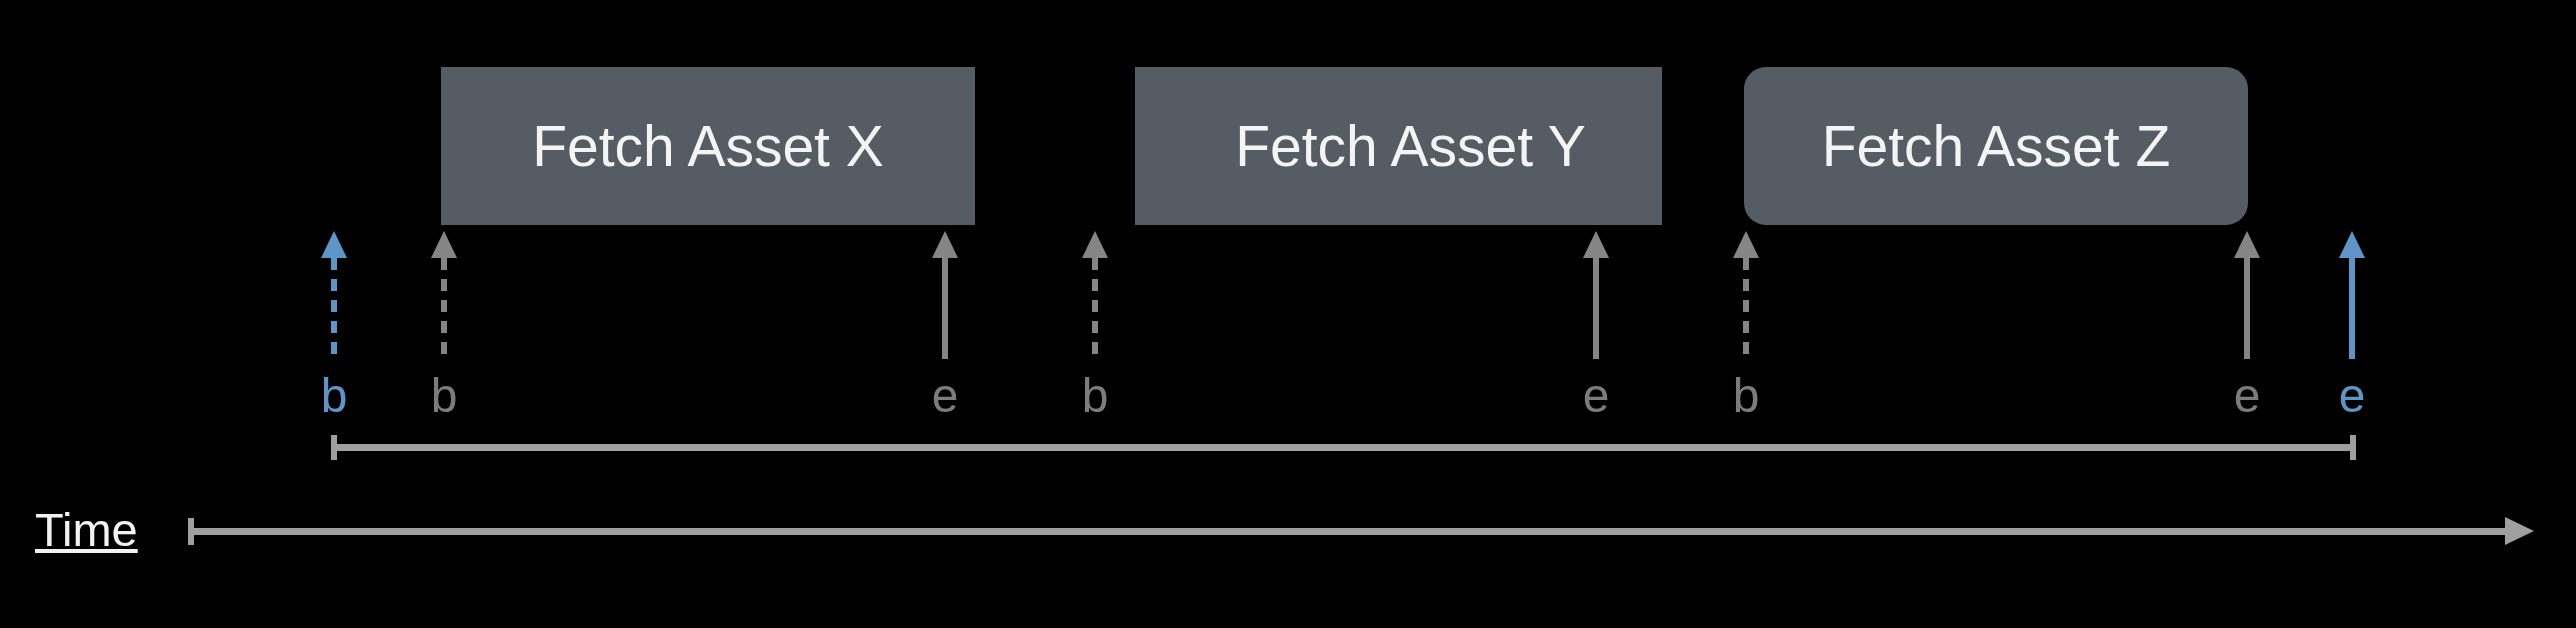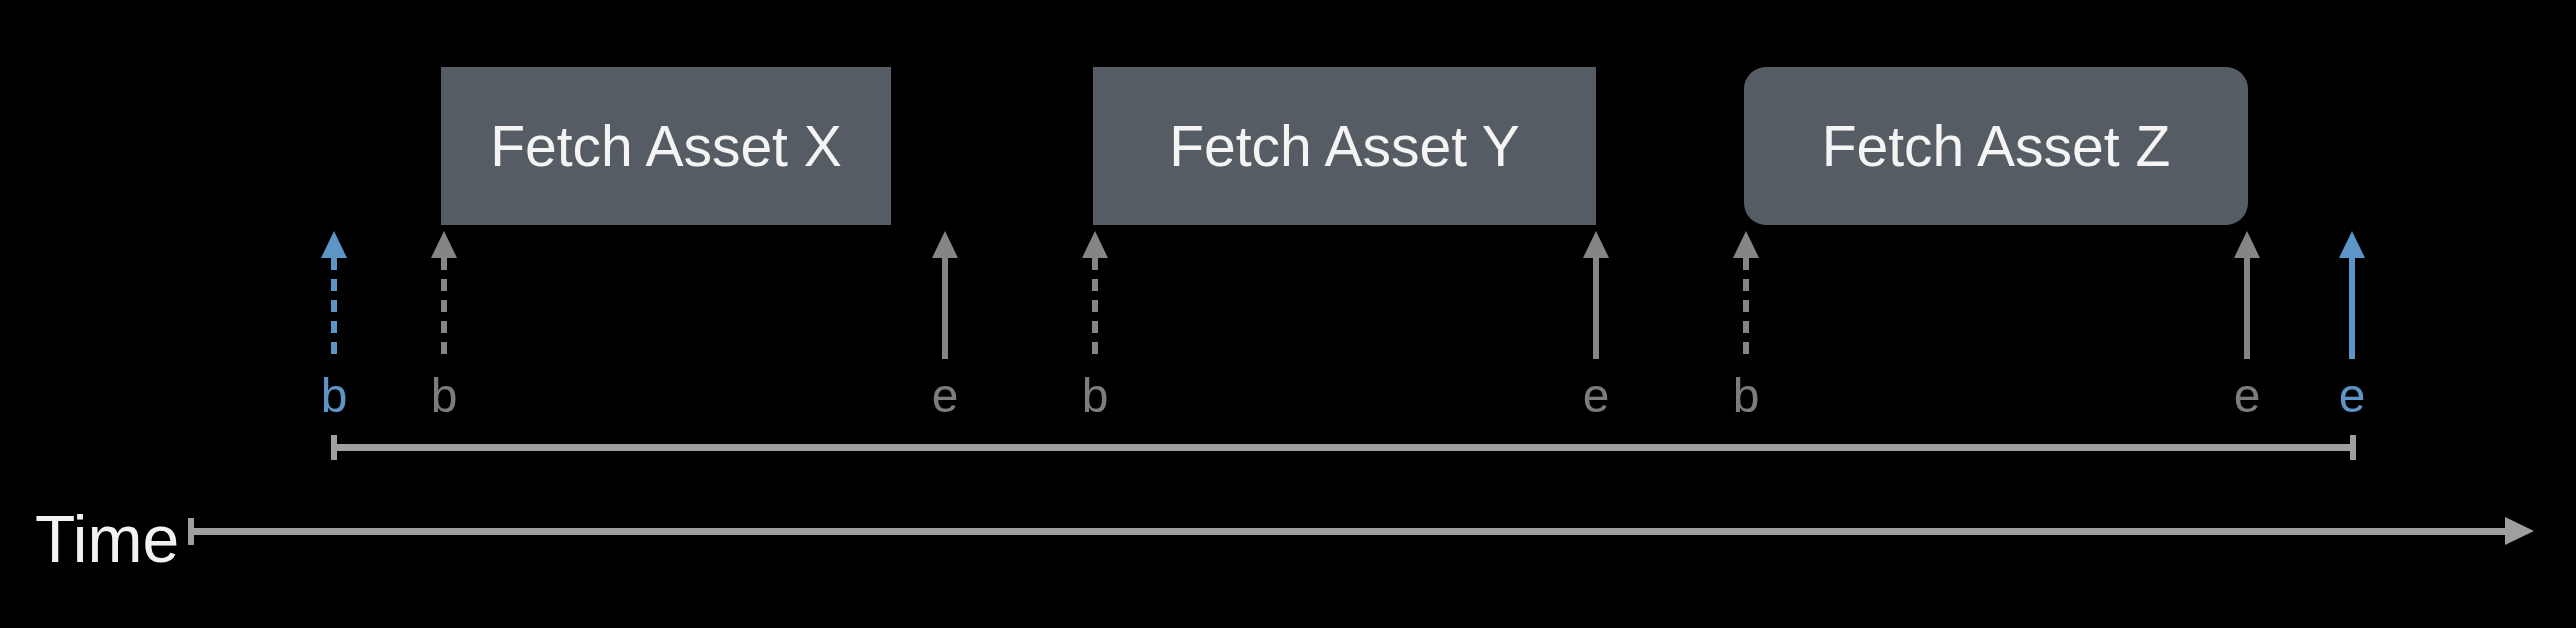--- a/index.html
+++ b/index.html
@@ -15,22 +15,22 @@
   
   .task-box{
     position:absolute;
     top:67px;
     height:158px;
     background:#565c63;
     display:flex;
     align-items:center;
     justify-content:center;
   }
-  .box-x{left:441px;width:450px;}
-  .box-y{left:1093px;width:503px;}
+  .box-x{left:441px;width:534px;}
+  .box-y{left:1135px;width:503px;padding-left:24px;}
   .box-z{left:1744px;width:504px;border-radius:22px;}
   .task-label{
     color:#f4f4f4;
     font-size:57px;
     line-height:1;
     white-space:nowrap;
   }
 
   
   .marker{
@@ -125,23 +125,24 @@
     top:517px;
     width:0;height:0;
     border-top:14.7px solid transparent;
     border-bottom:14.7px solid transparent;
     border-left:29px solid #9f9f9f;
   }
   .time-label{
     position:absolute;
     left:35px;
     top:506px;
-    font-size:66px;
+    font-size:47px;
     line-height:1;
     color:#f2f2f2;
+    text-decoration:underline;
   }
 </style>
 </head>
 <body>
 
 <div class="stage">
 
   <div class="task-box box-x">
     <span class="task-label">Fetch Asset X</span>
   </div>

